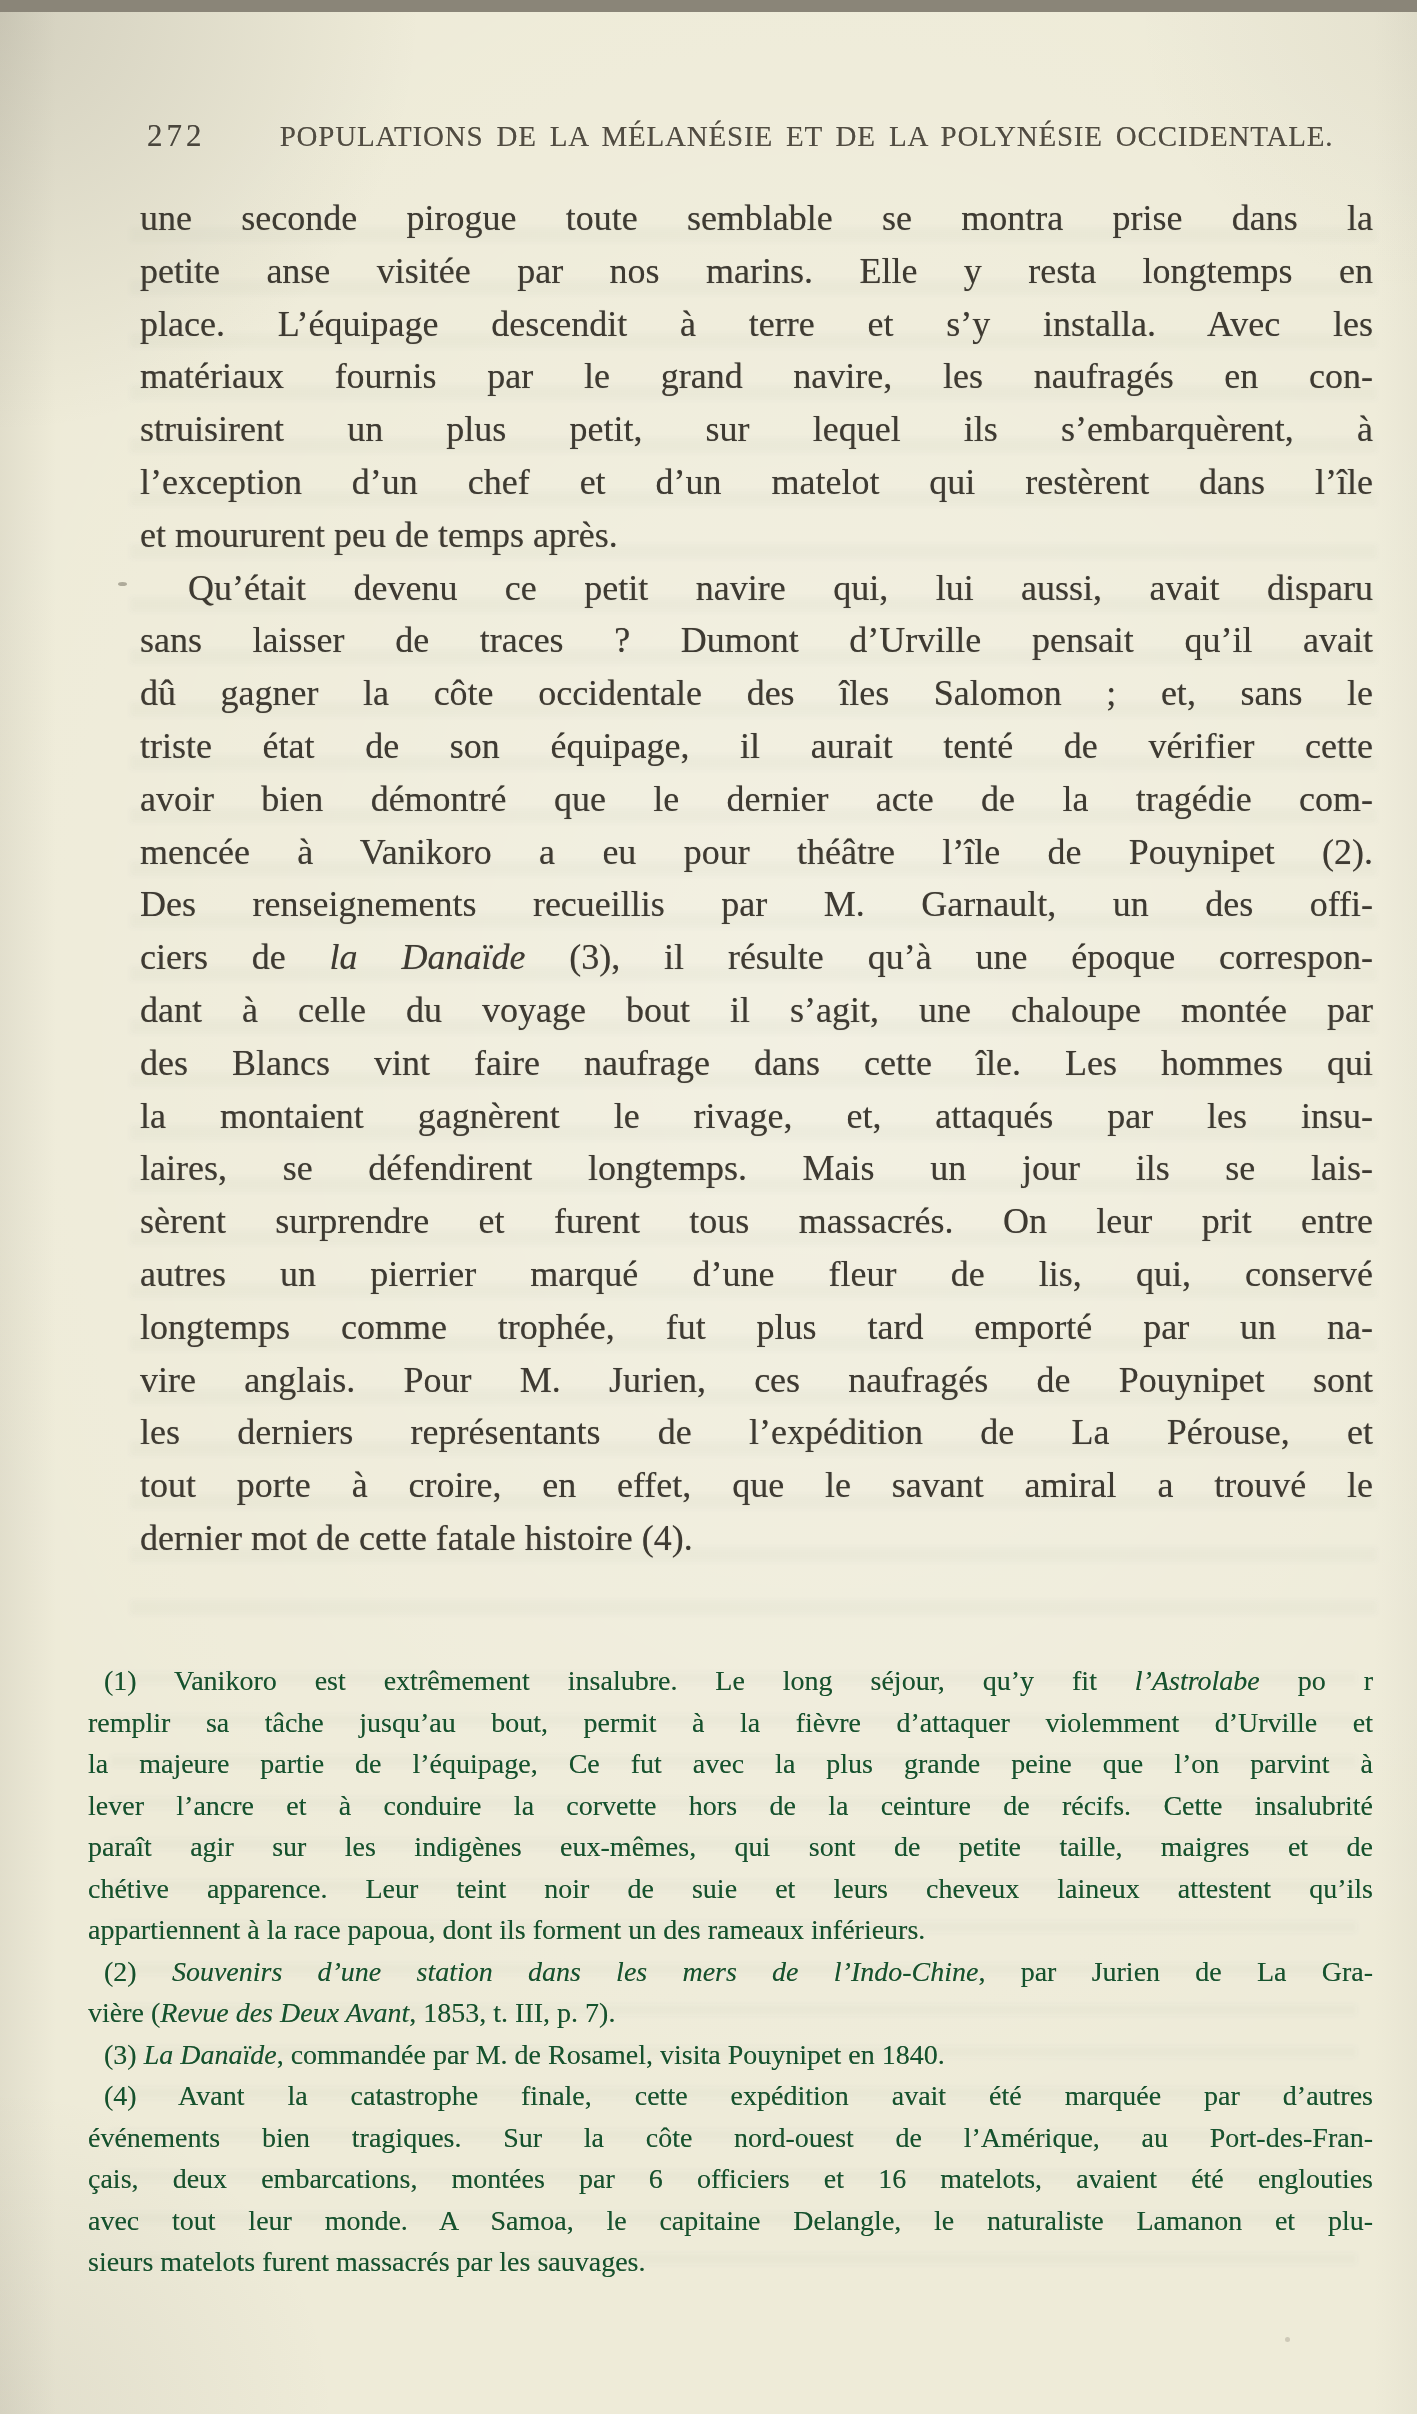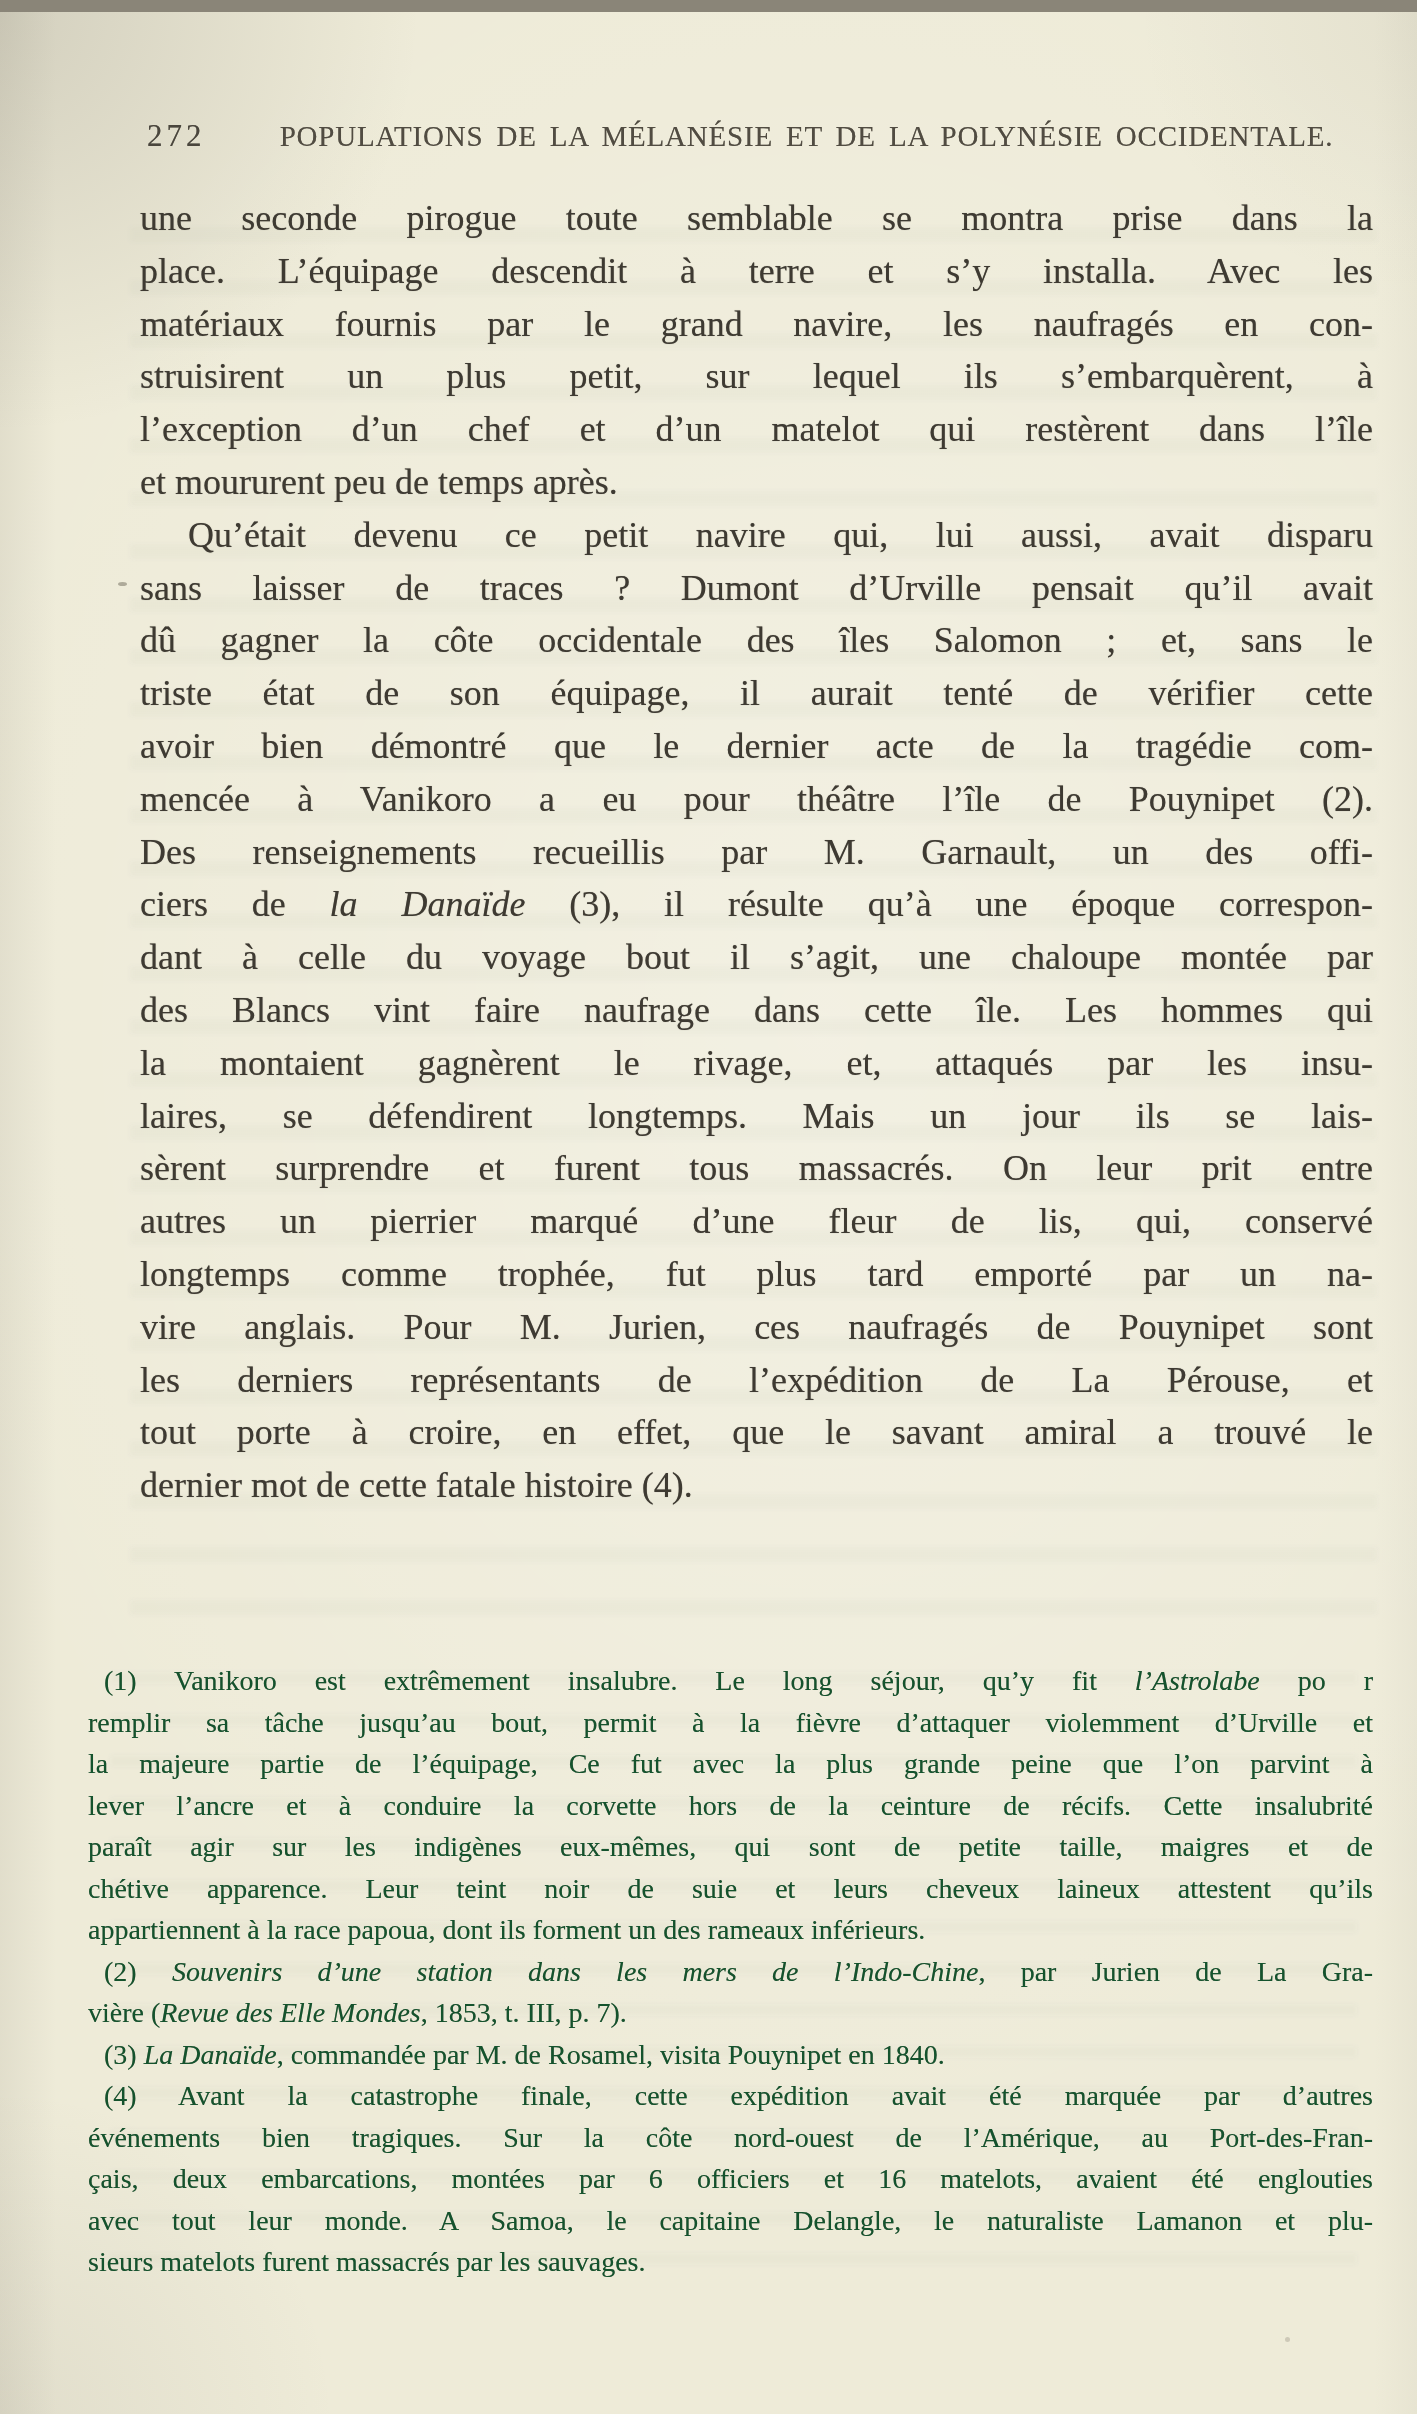--- a/index.html
+++ b/index.html
@@ -110,20 +110,21 @@
   <div class="ghosting upper"></div>
   <div class="ghosting lower"></div>
 
   <div class="header">
     <span class="page-number">272</span>
     <span class="running-title">POPULATIONS DE LA MÉLANÉSIE ET DE LA POLYNÉSIE OCCIDENTALE.</span>
   </div>
 
   <div class="body-text">
       <div class="bline">une seconde pirogue toute semblable se montra prise dans la</div>
+      <div class="bline">petite anse visitée par nos marins. Elle y resta longtemps en</div>
       <div class="bline">place. L’équipage descendit à terre et s’y installa. Avec les</div>
       <div class="bline">matériaux fournis par le grand navire, les naufragés en con-</div>
       <div class="bline">struisirent un plus petit, sur lequel ils s’embarquèrent, à</div>
       <div class="bline">l’exception d’un chef et d’un matelot qui restèrent dans l’île</div>
       <div class="bline lastline">et moururent peu de temps après.</div>
       <div class="bline indent">Qu’était devenu ce petit navire qui, lui aussi, avait disparu</div>
       <div class="bline">sans laisser de traces ? Dumont d’Urville pensait qu’il avait</div>
       <div class="bline">dû gagner la côte occidentale des îles Salomon ; et, sans le</div>
       <div class="bline">triste état de son équipage, il aurait tenté de vérifier cette</div>
       <div class="bline">avoir bien démontré que le dernier acte de la tragédie com-</div>
@@ -145,21 +146,21 @@
 
   <div class="footnotes">
       <div class="fline indent">(1) Vanikoro est extrêmement insalubre. Le long séjour, qu’y fit <i>l’Astrolabe</i> po r</div>
       <div class="fline">remplir sa tâche jusqu’au bout, permit à la fièvre d’attaquer violemment d’Urville et</div>
       <div class="fline">la majeure partie de l’équipage, Ce fut avec la plus grande peine que l’on parvint à</div>
       <div class="fline">lever l’ancre et à conduire la corvette hors de la ceinture de récifs. Cette insalubrité</div>
       <div class="fline">paraît agir sur les indigènes eux-mêmes, qui sont de petite taille, maigres et de</div>
       <div class="fline">chétive apparence. Leur teint noir de suie et leurs cheveux laineux attestent qu’ils</div>
       <div class="fline lastline">appartiennent à la race papoua, dont ils forment un des rameaux inférieurs.</div>
       <div class="fline indent">(2) <i>Souvenirs d’une station dans les mers de l’Indo-Chine</i>, par Jurien de La Gra-</div>
-      <div class="fline lastline">vière (<i>Revue des Elle Mondes</i>, 1853, t. III, p. 7).</div>
+      <div class="fline lastline">vière (<i>Revue des Deux Avant</i>, 1853, t. III, p. 7).</div>
       <div class="fline indent lastline">(3) <i>La Danaïde</i>, commandée par M. de Rosamel, visita Pouynipet en 1840.</div>
       <div class="fline indent">(4) Avant la catastrophe finale, cette expédition avait été marquée par d’autres</div>
       <div class="fline">événements bien tragiques. Sur la côte nord-ouest de l’Amérique, au Port-des-Fran-</div>
       <div class="fline">çais, deux embarcations, montées par 6 officiers et 16 matelots, avaient été englouties</div>
       <div class="fline">avec tout leur monde. A Samoa, le capitaine Delangle, le naturaliste Lamanon et plu-</div>
       <div class="fline lastline">sieurs matelots furent massacrés par les sauvages.</div>
     </div>
 
   <div class="speck s1"></div>
   <div class="speck s2"></div>

